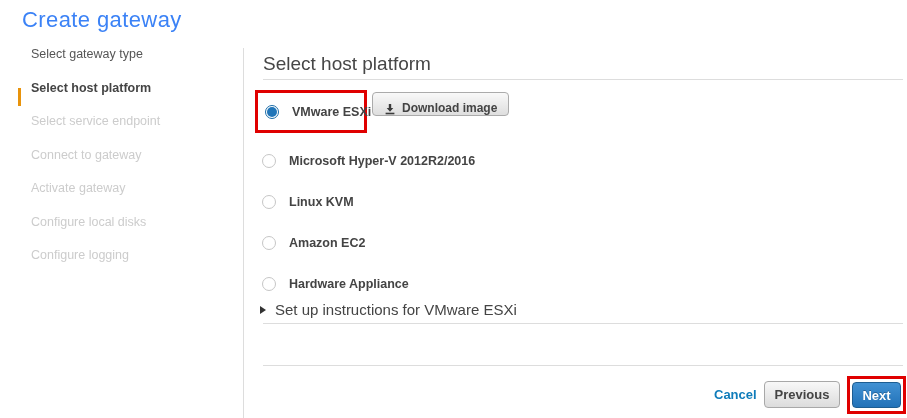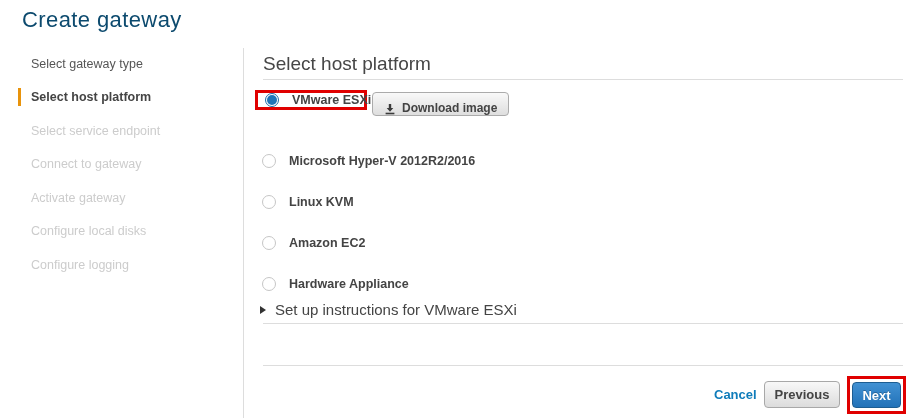--- a/index.html
+++ b/index.html
@@ -3,26 +3,26 @@
 <meta charset="utf-8">
 <style>
   * { box-sizing: border-box; }
   html, body { margin: 0; padding: 0; background: #fff; }
   .page {
     position: relative; width: 907px; height: 418px; background: #fff;
     font-family: "Liberation Sans", sans-serif; overflow: hidden;
   }
   .page-title {
     position: absolute; left: 22px; top: 7px; margin: 0;
-    font-size: 22px; font-weight: 400; color: #0c4a6e; letter-spacing: .4px;
+    font-size: 22px; font-weight: 400; color: #3b82f6; letter-spacing: .4px;
   }
   
   .sidebar { position: absolute; left: 18px; top: 47px; width: 212px; }
   .side-item {
-    position: relative; height: 33.5px; display: flex; align-items: center;
+    position: relative; height: 33.5px; display: flex; 
     padding-left: 13px; font-size: 12.5px; color: #555; cursor: pointer;
   }
   .side-item.active { font-weight: 700; color: #444; }
   .side-item.upcoming { color: #cccccc; cursor: default; }
   .active-bar {
     position: absolute; left: 0; top: 50%; transform: translateY(-50%);
     width: 3px; height: 18px; background: #e8930c;
   }
   .v-divider { position: absolute; left: 243px; top: 48px; width: 1px; height: 370px; background: #ddd; }
 
@@ -44,21 +44,21 @@
   }
   .radio.selected { border-color: #1b6da8; }
   .radio.selected::after {
     content: ""; position: absolute; top: 1px; left: 1px; right: 1px; bottom: 1px;
     border-radius: 50%; background: #2075b8;
   }
   .option-label { font-size: 12.5px; font-weight: 700; color: #444; white-space: nowrap; }
 
   .annotation-box { position: absolute; border: 3px solid #e00000; pointer-events: none; }
   .vmware-box {
-    left: 255px; top: 90px; width: 112px; height: 20px;
+    left: 255px; top: 90px; width: 112px; height: 43px;
     display: flex; align-items: center; gap: 13px; padding-left: 7px;
   }
   .vmware-box .radio, .vmware-box .option-label { pointer-events: auto; }
   .next-box { left: 847px; top: 376px; width: 59px; height: 38px; }
 
   .download-btn {
     position: absolute; left: 372px; top: 92px; height: 24px;
     display: inline-flex; align-items: flex-end; gap: 6px; padding: 0 11px;
     font-size: 12px; font-weight: 700; color: #444;
     background: linear-gradient(#f9f9f9, #dedede);

